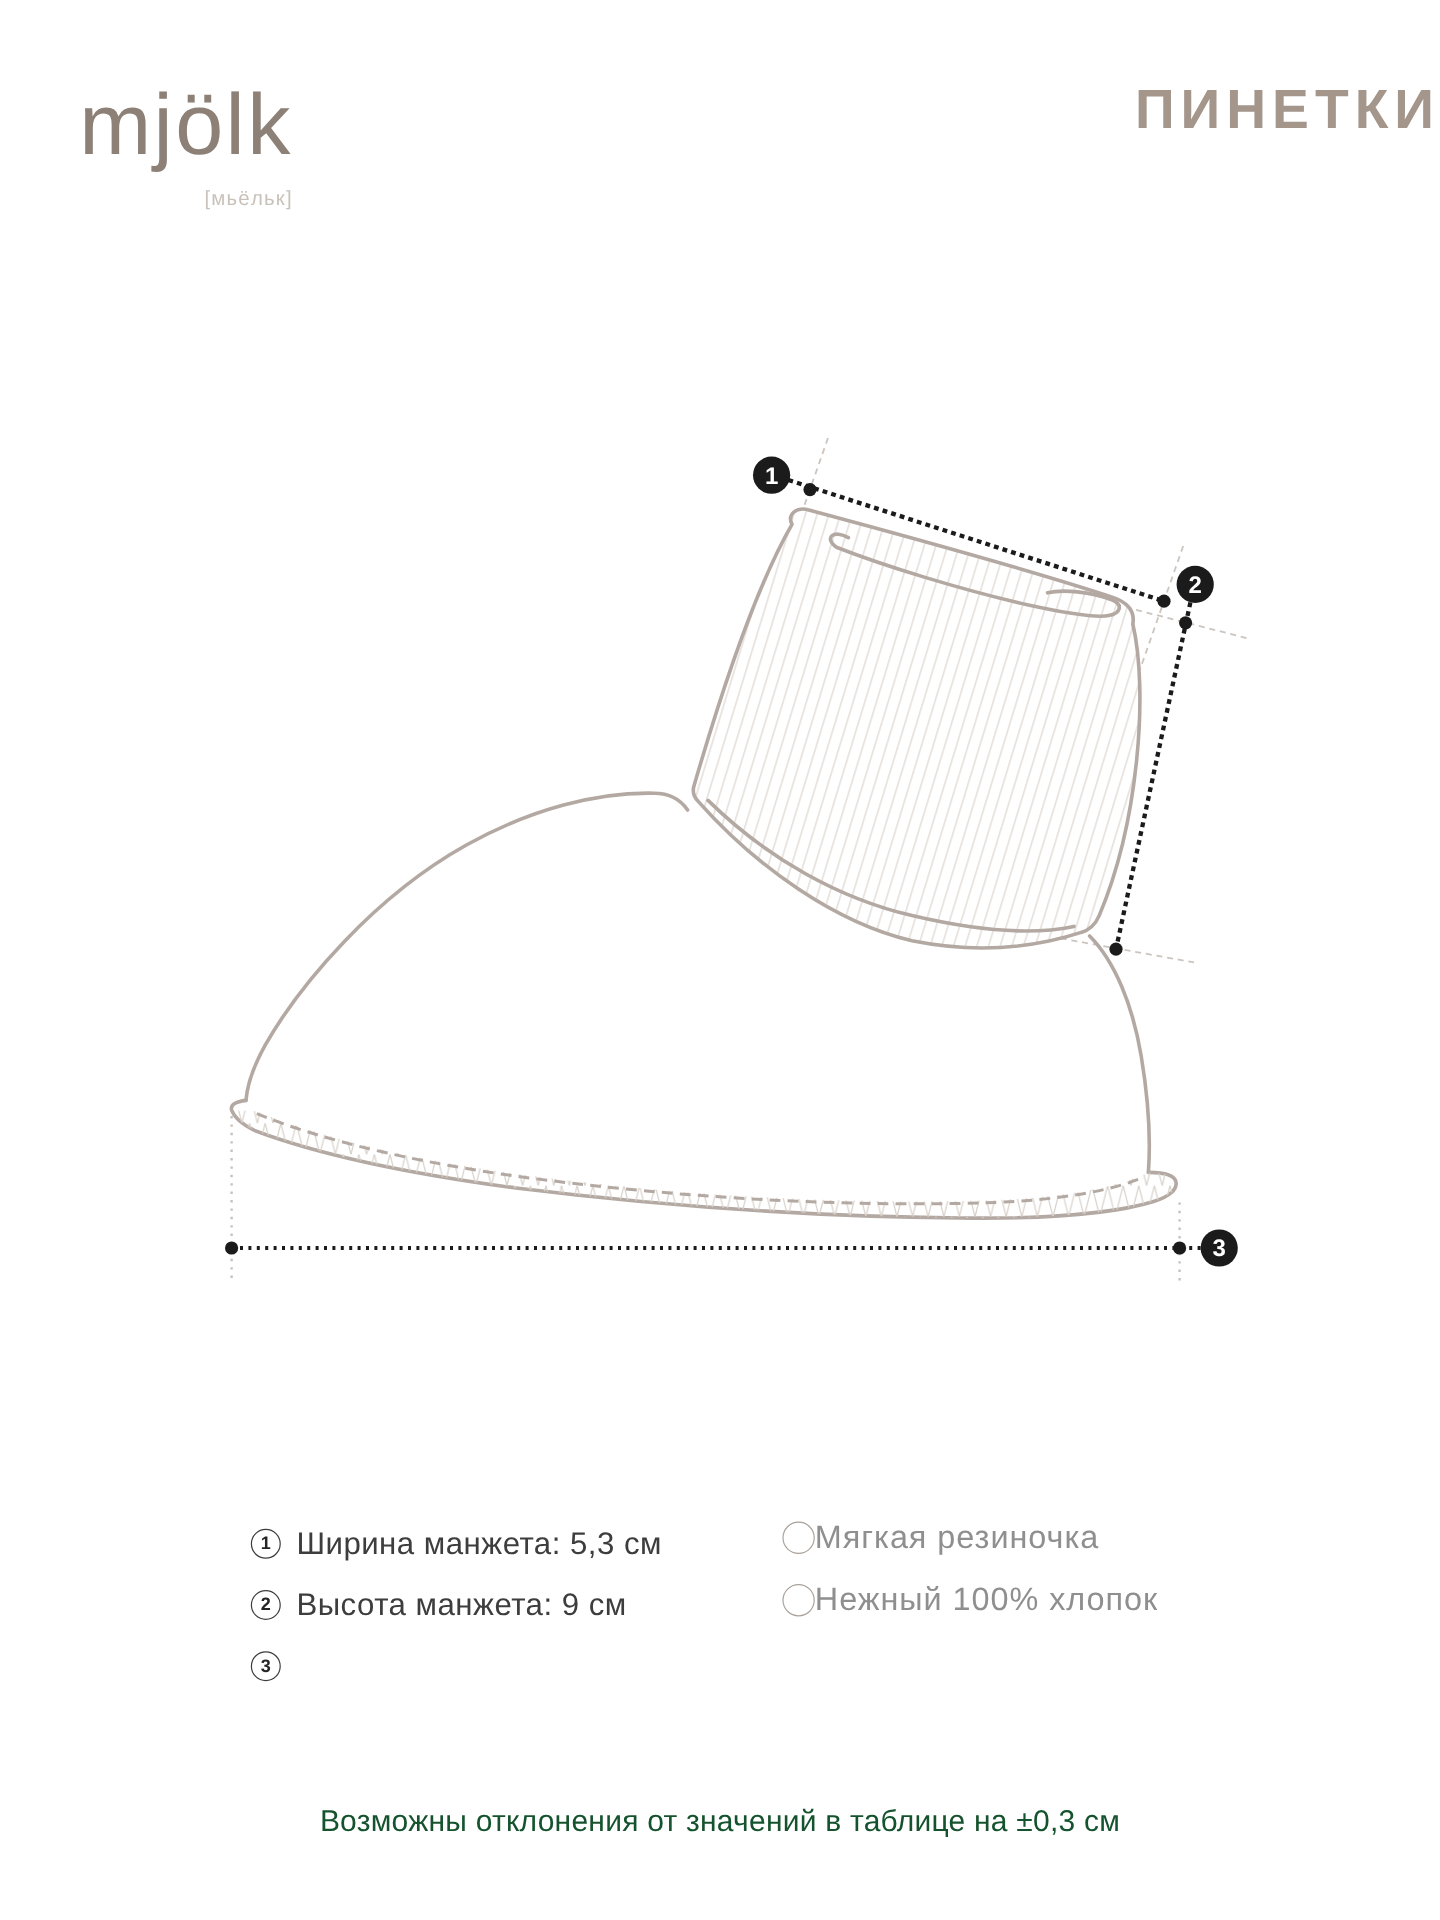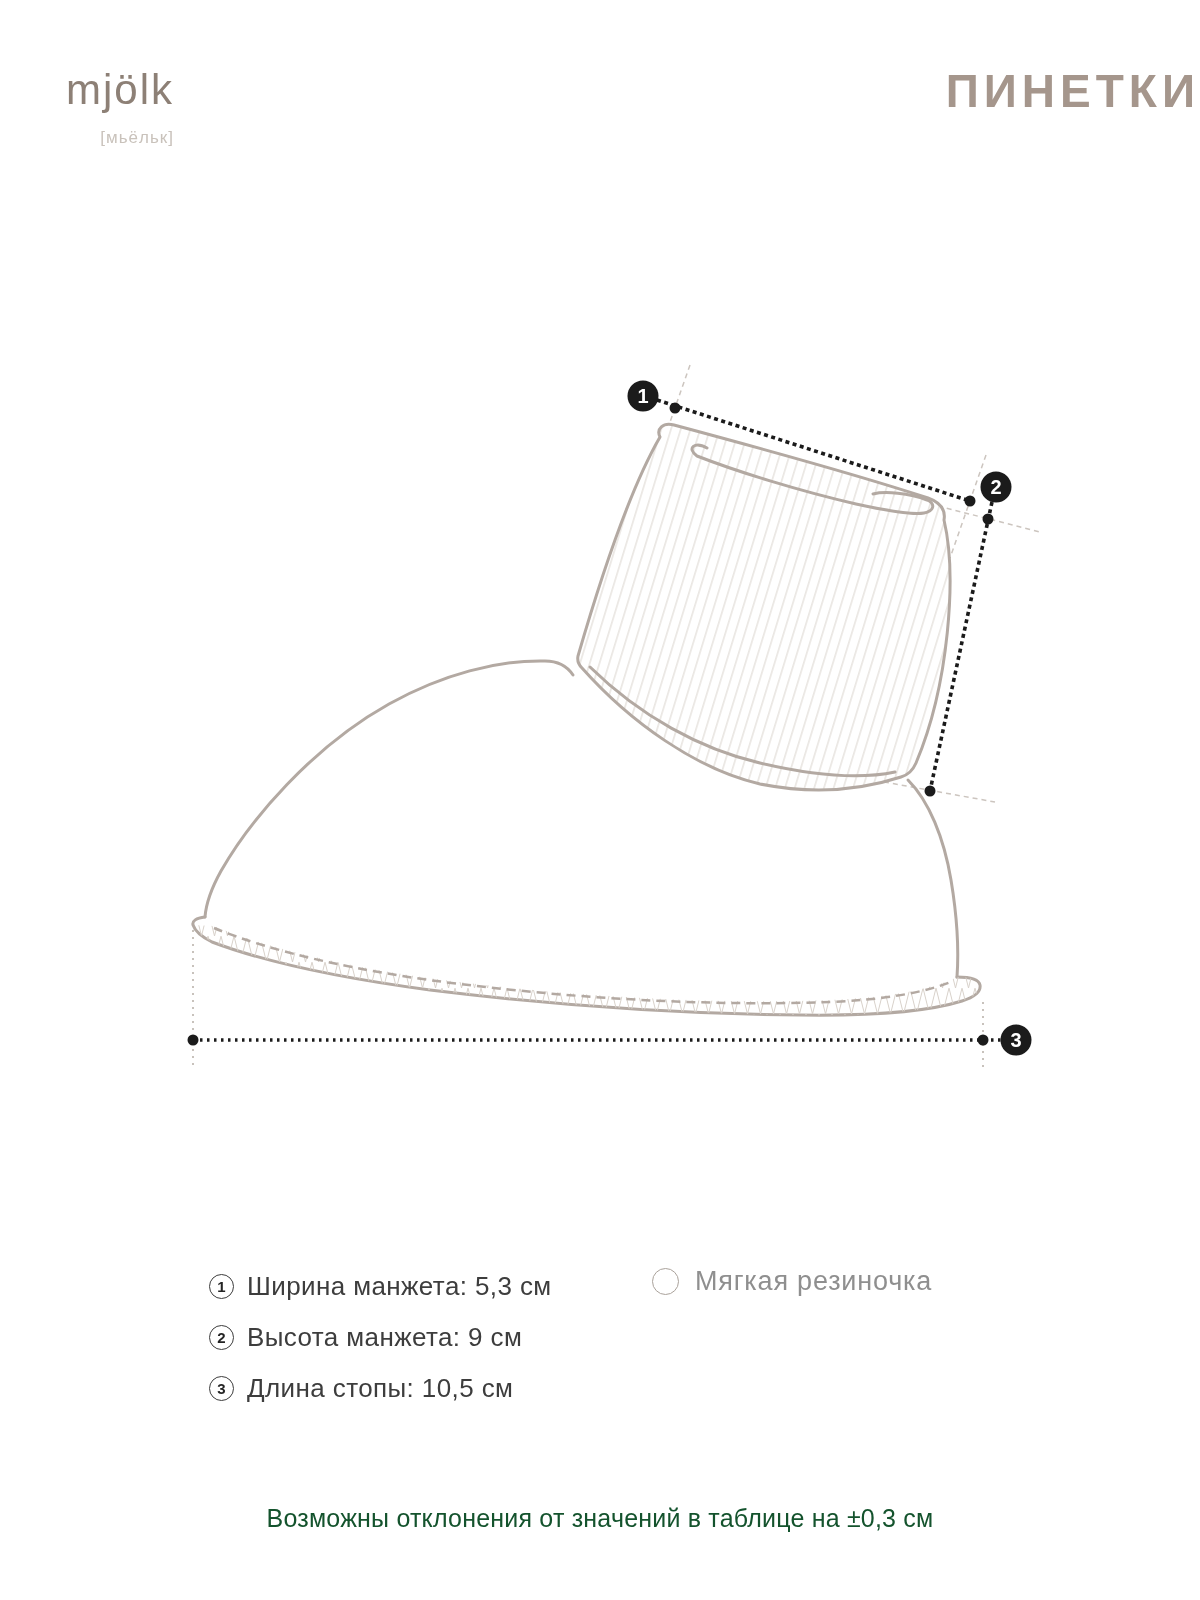--- a/index.html
+++ b/index.html
@@ -2,21 +2,21 @@
 <html><head>
 <meta charset="utf-8">
 <style>
   html,body{margin:0;padding:0;background:#ffffff;}
   .page{
     position:relative;width:1200px;height:1600px;background:#ffffff;
     font-family:"Liberation Sans",sans-serif;overflow:hidden;
   }
   
   .logo-block{position:absolute;left:66px;top:70px;display:inline-block;text-align:right;}
-  .logo{font-size:42px;line-height:0.95;font-weight:400;letter-spacing:2px;color:#8d8076;}
+  .logo{font-size:72px;line-height:0.95;font-weight:400;letter-spacing:2px;color:#8d8076;}
   .logo-sub{margin-top:18px;font-size:17px;letter-spacing:1px;color:#c9c2bb;}
   .page-title{
     position:absolute;left:0;top:64px;width:100%;text-align:right;
     font-size:46px;font-weight:700;letter-spacing:5px;color:#a5968c;
   }
   
   .diagram{position:absolute;left:0;top:0;width:1200px;height:1600px;}
   
   .legend{position:absolute;left:209px;top:1261px;}
   .legend-row{display:flex;align-items:center;height:51px;}
@@ -26,21 +26,21 @@
     font-size:15px;font-weight:700;color:#242424;flex:0 0 auto;
   }
   .legend-label{margin-left:13px;font-size:26px;color:#3d3d3d;letter-spacing:0.4px;white-space:nowrap;}
   
   .features{position:absolute;left:652px;top:1255px;}
   .feature-row{display:flex;align-items:center;height:52px;}
   .feature-bullet{
     width:27px;height:27px;border:1.4px solid #aaa29b;border-radius:50%;
     box-sizing:border-box;flex:0 0 auto;background:transparent;
   }
-  .feature-label{margin-left:16px;font-size:27px;color:#8f8f8f;letter-spacing:0.8px;white-space:nowrap;}
+  .feature-label{font-size:27px;color:#8f8f8f;letter-spacing:0.8px;white-space:nowrap;}
   
   .footnote{
     position:absolute;left:0;top:1504px;width:100%;text-align:center;
     font-size:25px;color:#14532d;letter-spacing:0.2px;
   }
 </style>
 </head>
 <body>
 
 <div class="page">
@@ -122,26 +122,29 @@
     <div class="legend-row">
       <div class="legend-badge">1</div>
       <div class="legend-label">Ширина манжета: 5,3 см</div>
     </div>
     <div class="legend-row">
       <div class="legend-badge">2</div>
       <div class="legend-label">Высота манжета: 9 см</div>
     </div>
     <div class="legend-row">
       <div class="legend-badge">3</div>
-      <div class="legend-label">Длина стопы: 10,5 см</div>
     </div>
   </div>
 
   <div class="features">
     <div class="feature-row">
       <div class="feature-bullet"></div>
       <div class="feature-label">Мягкая резиночка</div>
     </div>
+    <div class="feature-row">
+      <div class="feature-bullet"></div>
+      <div class="feature-label">Нежный 100% хлопок</div>
+    </div>
   </div>
 
   <div class="footnote">Возможны отклонения от значений в таблице на ±0,3 см</div>
 
 </div>
 
 </body></html>

